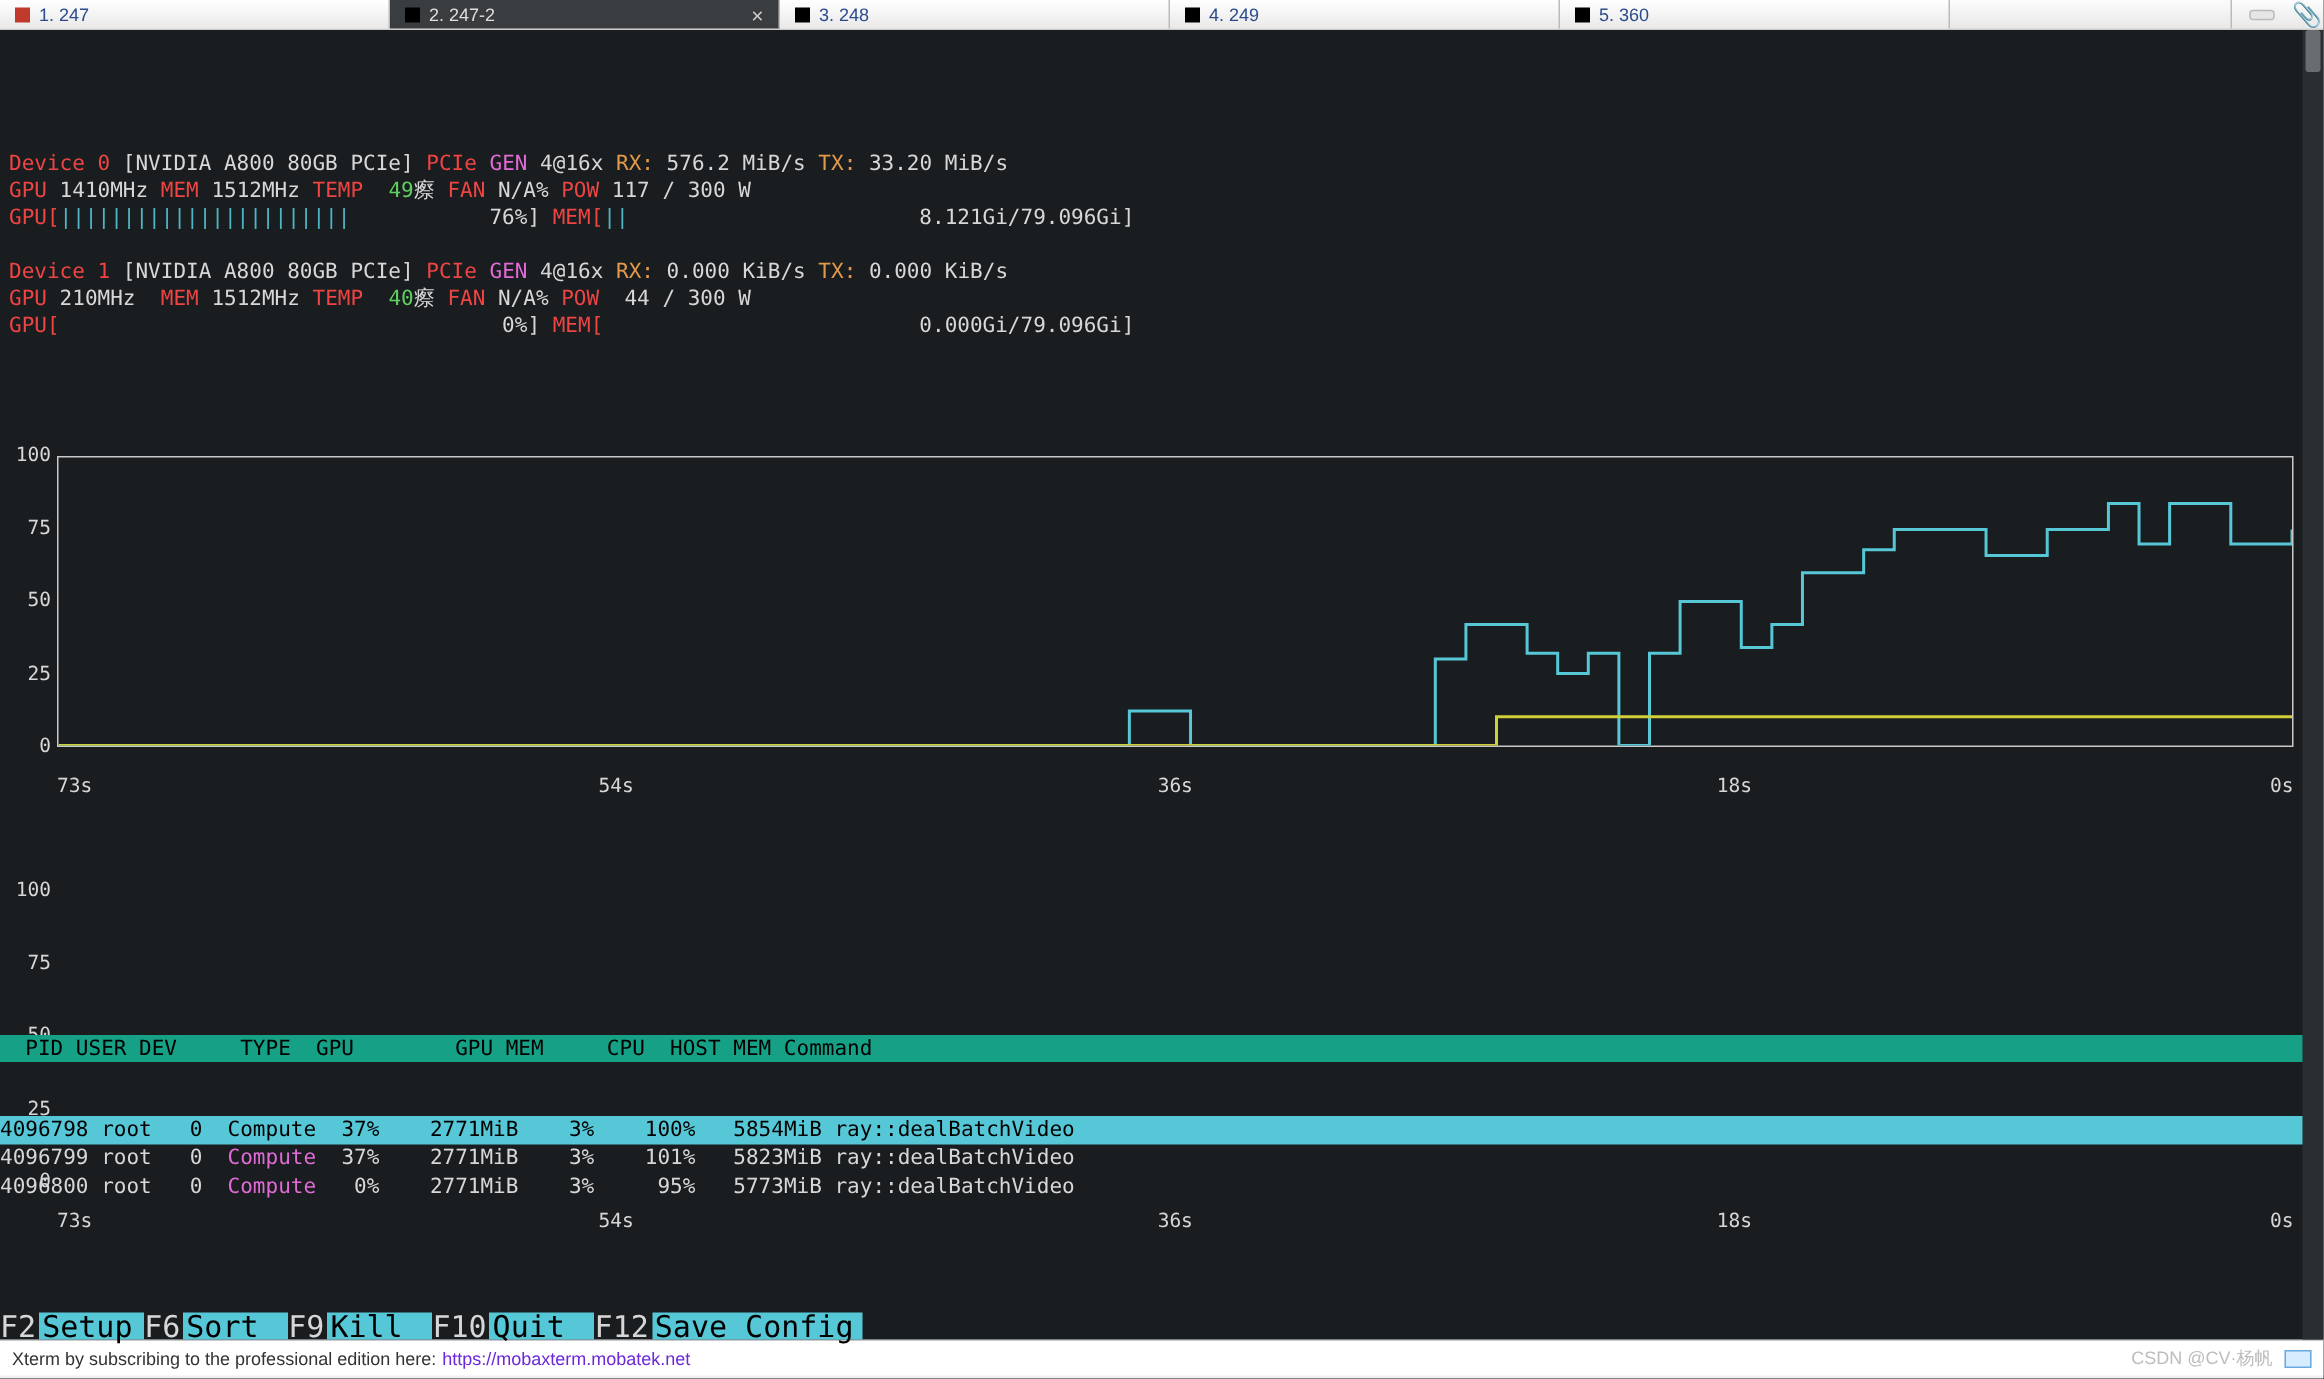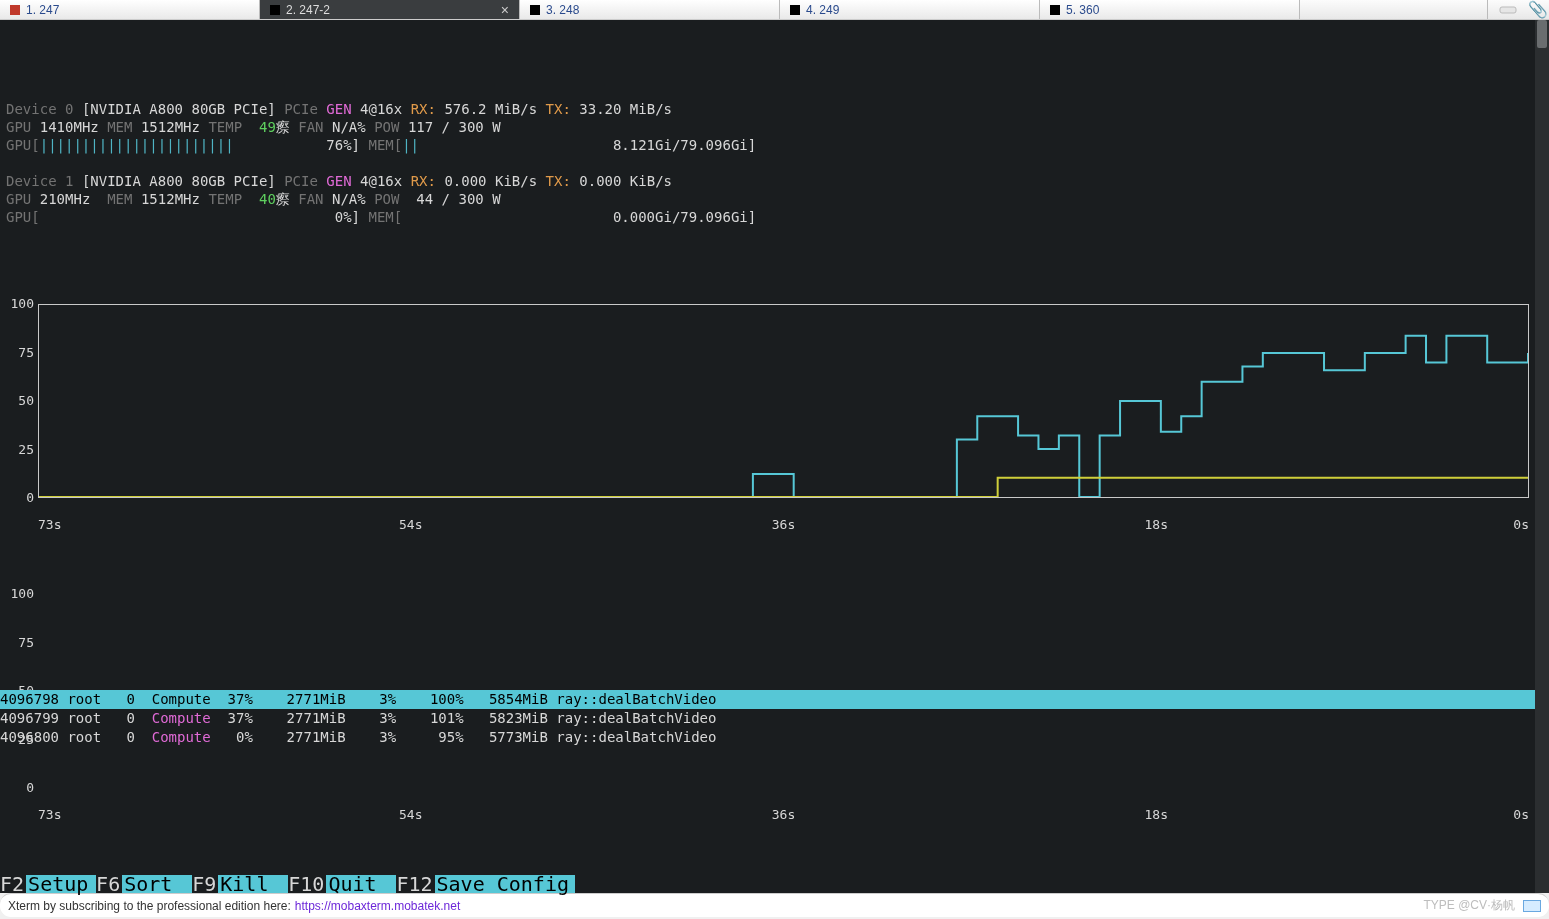--- a/index.html
+++ b/index.html
@@ -11,21 +11,21 @@
   .tab .dot.red { background:#c0392b; }
   .tab.active { background:#3a3d3f; color:#ddd; }
   .tab.active .close { margin-left:auto; font-size:14px; color:#ccc; }
   .tabbar .spacer { flex:1; }
   .tabbar .box { width:40px; border-left:1px solid #bbb; display:flex; align-items:center; justify-content:center; }
   .clip { width:22px; display:flex; align-items:center; justify-content:center; color:#6a7bb7; font-size:16px; }
   
   .term { background:#1a1d1f; color:#d7d7d7; height:calc(100% - 22px - 24px); padding:8px 6px 2px 6px; position:relative; line-height:18px; white-space:pre; letter-spacing:0; }
   .scrollbar { position:absolute; right:0; top:0; width:14px; height:100%; background:#2b2e30; }
   .scrollbar .thumb { position:absolute; left:2px; right:2px; top:0; height:28px; background:#6a6d6f; border-radius:2px; }
-  .c-cyan { color:#737373; }
+  .c-cyan { color:#ef4444; }
   .c-white { color:#d7d7d7; }
   .c-green { color:#5fcf5f; }
   .c-magenta { color:#e06ad6; }
   .c-orange { color:#e09a4a; }
   .c-yellow { color:#cfcf3a; }
   .c-bar { color:#4fb4c4; }
   
   .chart-wrap { position:relative; margin-top:6px; height:212px; }
   .ylabels { position:absolute; left:0; top:0; bottom:18px; width:30px; text-align:right; font-size:13px; color:#d7d7d7; }
   .ylabels div { position:absolute; right:2px; transform:translateY(-50%);margin-left:28px; }
@@ -42,21 +42,21 @@
   .prow { height:19px; white-space:pre; }
   .prow.sel { background:#56c7d6; color:#000; }
   .compute { color:#e06ad6; }
   .prow.sel .compute { color:#000; }
   
   .fkeys { position:absolute; left:0; right:14px; bottom:0; height:18px; display:flex; font-size:20px; }
   .fkey { display:flex; }
   .fk { color:#d7d7d7; padding:0 2px 0 0; }
   .fl { background:#56c7d6; color:#000; padding:0 6px 16px 2px; min-width:70px; }
   
-  .bottom { height:24px; background:#fff; border-top:1px solid #ccc; display:flex; align-items:center; padding:0 8px; font-family:Tahoma,Arial,sans-serif; font-size:12px; color:#333;border-radius:11px; }
+  .bottom { height:24px; background:#fff; border-top:1px solid #ccc; display:flex; align-items:center; padding:0 8px; font-family:Tahoma,Arial,sans-serif; font-size:12px; color:#333; }
   .bottom a { color:#6d28d9; text-decoration:none; margin-left:4px; }
   .bottom .r { margin-left:auto; color:#bdbdbd; display:flex; gap:8px; align-items:center; }
   .miniscreen { width:18px; height:12px; border:1px solid #6aa8e0; background:#d6ecff; }
 </style>
 </head>
 <body>
 
 <div class="tabbar">
 
   <div id="tabs-host" style="display: contents;"><div class="tab">
@@ -103,27 +103,28 @@
   </div>
 
   
   <div class="chart-wrap">
     <div class="ylabels" id="yl1"><div style="top: 0%;">100</div><div style="top: 25%;">75</div><div style="top: 50%;">50</div><div style="top: 75%;">25</div><div style="top: 100%;">0</div></div>
     <div class="xlabels" id="xl1"><span style="left: 0px;">73s</span><span style="left: 25%;">54s</span><span style="left: 50%;">36s</span><span style="left: 75%;">18s</span><span class="last">0s</span></div>
   </div>
 
   
   <div class="ptable">
+    <div class="phead">  PID USER DEV     TYPE  GPU        GPU MEM     CPU  HOST MEM Command</div>
     <div id="proc-rows"><div class="prow sel">4096798 root   0  <span class="compute">Compute</span>  37%    2771MiB    3%    100%   5854MiB ray::dealBatchVideo</div><div class="prow">4096799 root   0  <span class="compute">Compute</span>  37%    2771MiB    3%    101%   5823MiB ray::dealBatchVideo</div><div class="prow">4096800 root   0  <span class="compute">Compute</span>   0%    2771MiB    3%     95%   5773MiB ray::dealBatchVideo</div></div>
   </div>
 
   
   <div class="fkeys" id="fkeys"><div class="fkey"><span class="fk">F2</span><span class="fl">Setup</span></div><div class="fkey"><span class="fk">F6</span><span class="fl">Sort</span></div><div class="fkey"><span class="fk">F9</span><span class="fl">Kill</span></div><div class="fkey"><span class="fk">F10</span><span class="fl">Quit</span></div><div class="fkey"><span class="fk">F12</span><span class="fl">Save Config</span></div></div>
 </div>
 
 <div class="bottom">
   <span>Xterm by subscribing to the professional edition here:</span>
   <a href="#">https://mobaxterm.mobatek.net</a>
   <div class="r">
-    <span>TYPE @CV·杨帆</span>
+    <span>CSDN @CV·杨帆</span>
     <span class="miniscreen"></span>
   </div>
 </div>
 
 </body></html>

